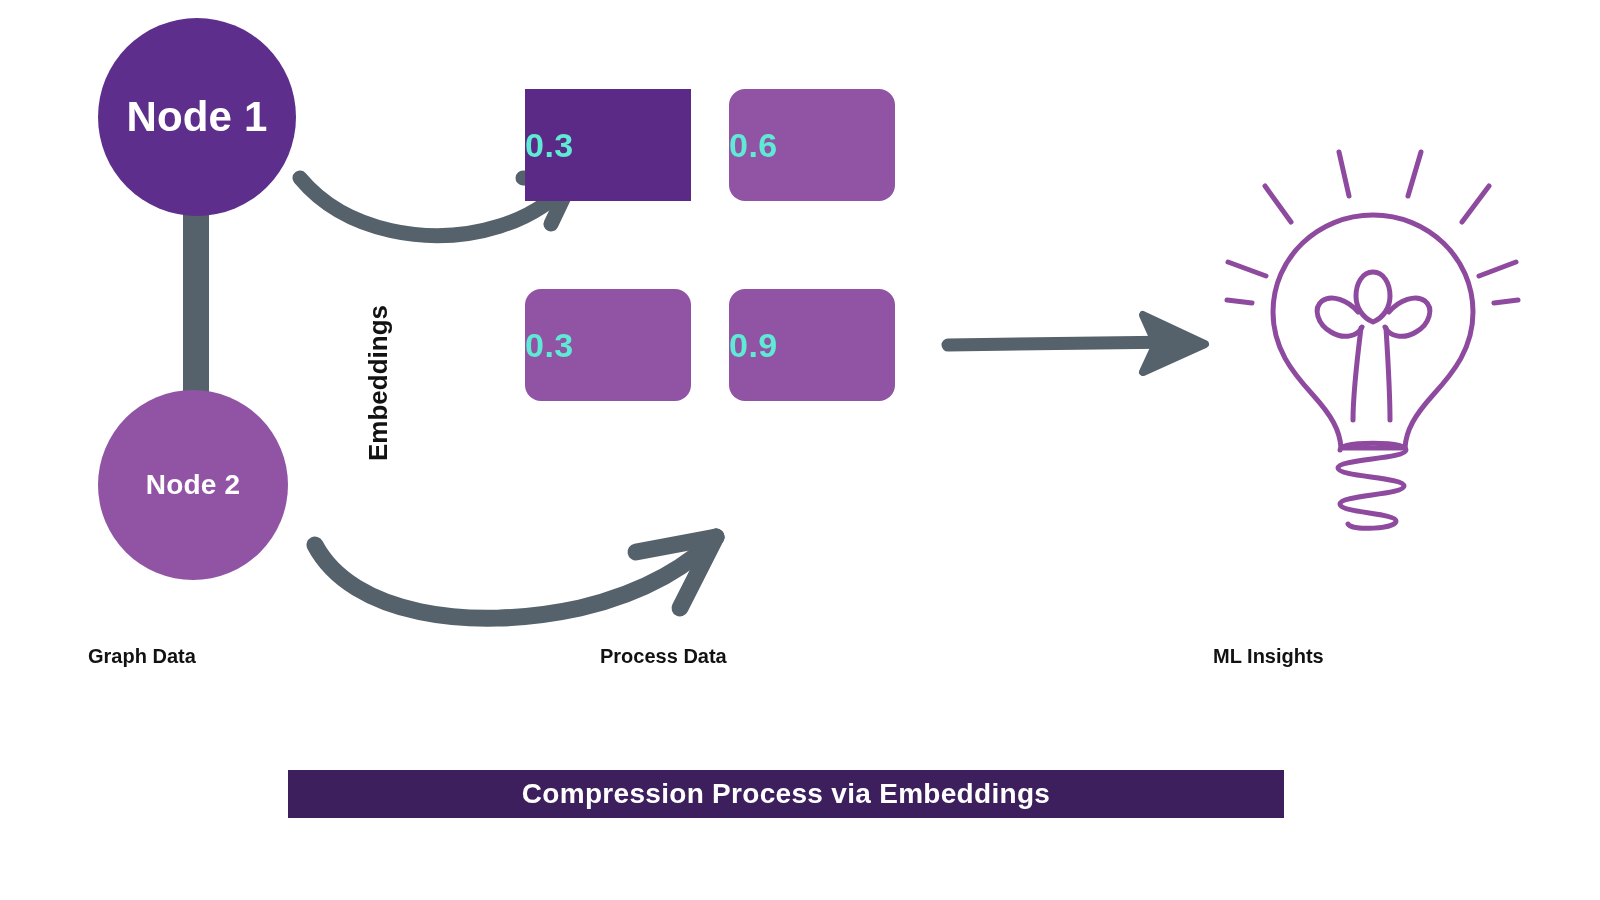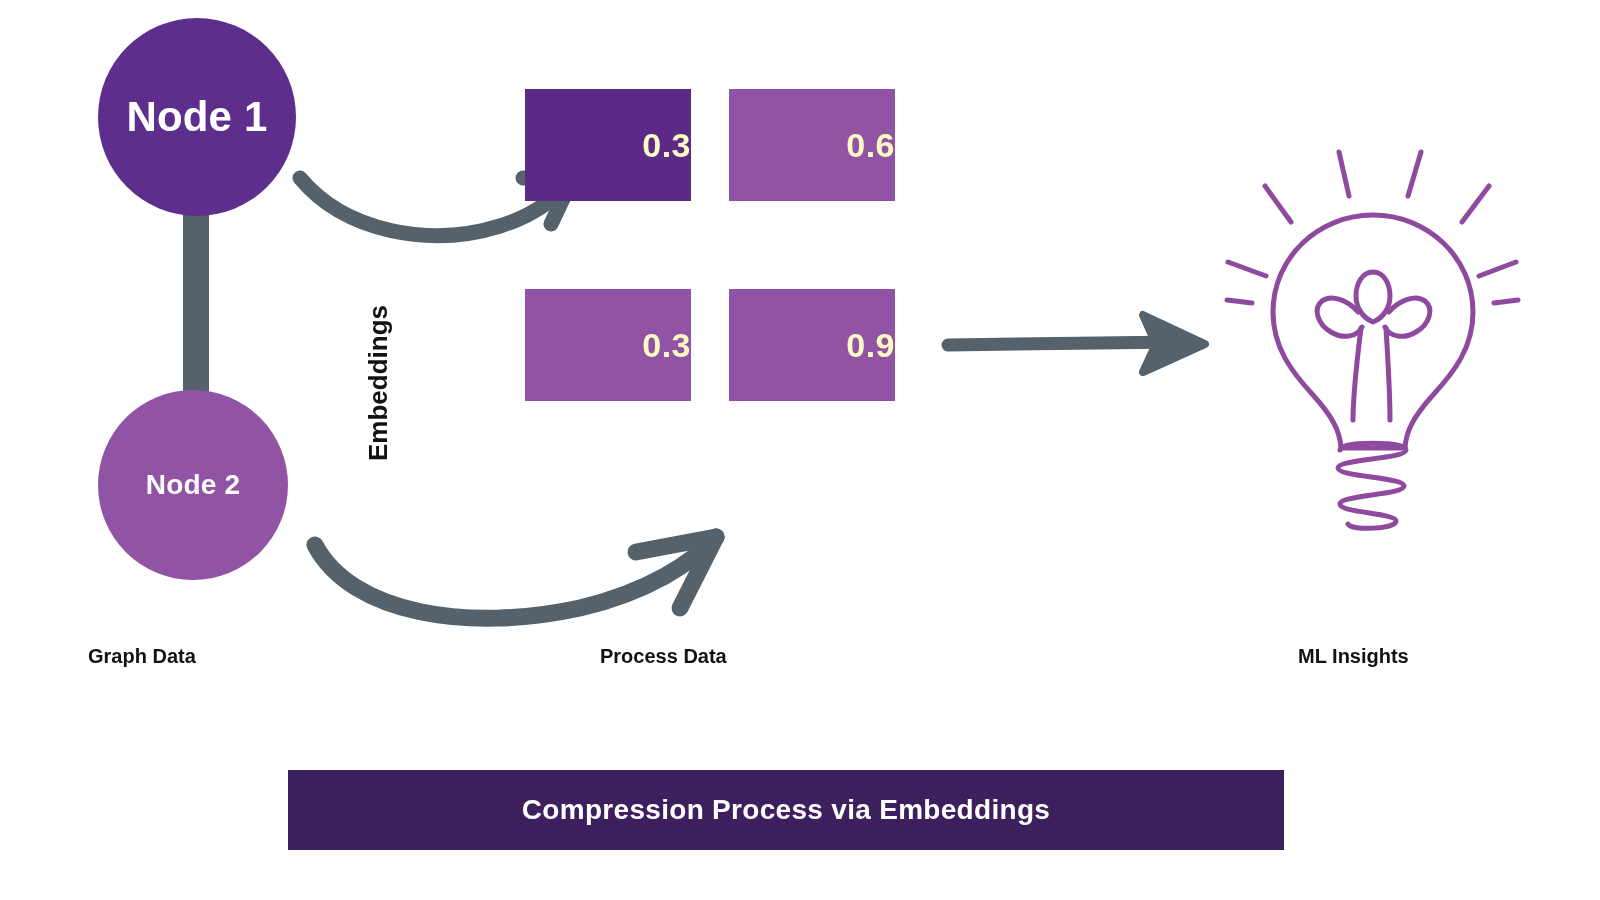--- a/index.html
+++ b/index.html
@@ -63,41 +63,41 @@
     height: 545px;
     display: grid;
     grid-template-columns: 166px 166px;
     grid-template-rows: 148px 148px 148px;
     column-gap: 38px;
     row-gap: 52px;
   }
   .cell {
     display: flex;
     align-items: center;
-    justify-content: flex-end;
-    color: #fef9c3;
+    justify-content: flex-start;
+    color: #5eead4;
     font-size: 34px;
     font-weight: 700;
     letter-spacing: 0.5px;
     margin-top: 36px;
   }
   .cell.dark  { background: #5B2A86; }
-  .cell.light { background: #9154A5; }
+  .cell.light { background: #9154A5; border-radius: 16px; }
 
   
   .caption {
     position: absolute;
     font-size: 20px;
     font-weight: 700;
     color: #121212;
     white-space: nowrap;
   }
   #caption-graph  { left: 88px;  top: 645px; }
   #caption-vector { left: 600px; top: 645px; }
-  #caption-ml     { left: 1298px; top: 645px; }
+  #caption-ml     { left: 1213px; top: 645px; }
 
   #embeddings-label {
     position: absolute;
     left: 363px;
     top: 278px;
     width: 210px;
     text-align: center;
     transform: rotate(-90deg);
     transform-origin: 105px 105px;
     font-size: 26px;
@@ -105,21 +105,21 @@
     color: #121212;
     white-space: nowrap;
   }
 
   
   #banner {
     position: absolute;
     left: 288px;
     top: 770px;
     width: 996px;
-    height: 80px;
+    height: 48px;
     background: #3D1F5E;
     display: flex;
     align-items: center;
     justify-content: center;
   }
   #banner-text {
     color: #ffffff;
     font-size: 28px;
     font-weight: 700;
     letter-spacing: 0.3px;

